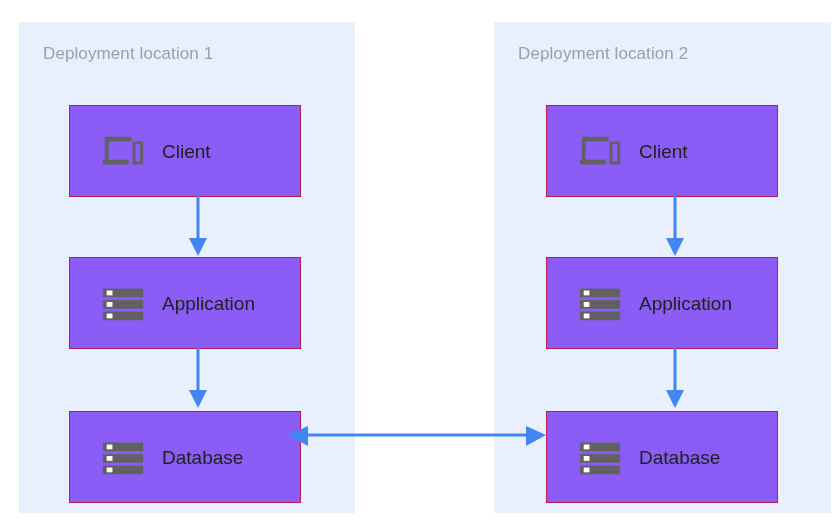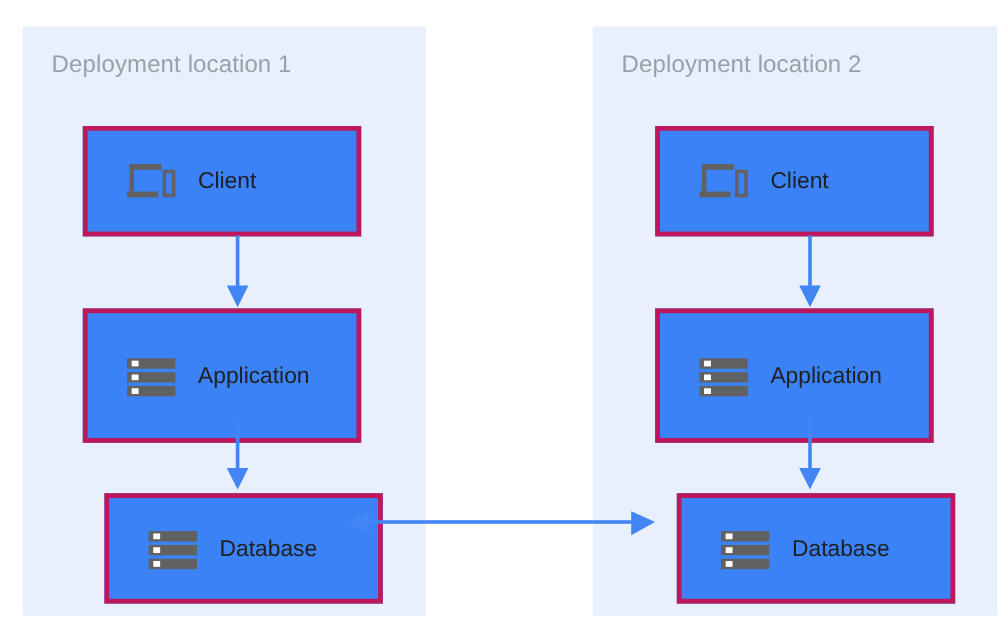--- a/index.html
+++ b/index.html
@@ -28,40 +28,40 @@
     background: #e8f0fe;
     box-sizing: border-box;
   }
   .zone-left  { left: 19px;  width: 336px; }
   .zone-right { left: 494px; width: 337px; }
 
   .zone-title {
     position: absolute;
     top: 21px;
     left: 24px;
-    font-size: 20px;
+    font-size: 17px;
     line-height: 22px;
     color: #9aa0a6;
     white-space: nowrap;
     letter-spacing: 0.1px;
   }
 
   
   .node {
     position: absolute;
     width: 232px;
-    background: #3b82f6;
-    border: 4px solid #be185d;
+    background: #8b5cf6;
+    border: 1px solid #be185d;
     box-sizing: border-box;
     display: flex;
     align-items: center;
   }
   .node-client { top: 83px;  height: 92px; }
-  .node-app    { top: 235px; height: 112px; }
-  .node-db     { top: 389px; height: 92px; margin-left: 18px; }
+  .node-app    { top: 235px; height: 92px; }
+  .node-db     { top: 389px; height: 92px; }
 
   .zone-left .node  { left: 50px; }
   .zone-right .node { left: 52px; }
 
   .node-icon {
     width: 46px;
     height: 46px;
     margin-left: 30px;
     flex: 0 0 auto;
     display: block;

